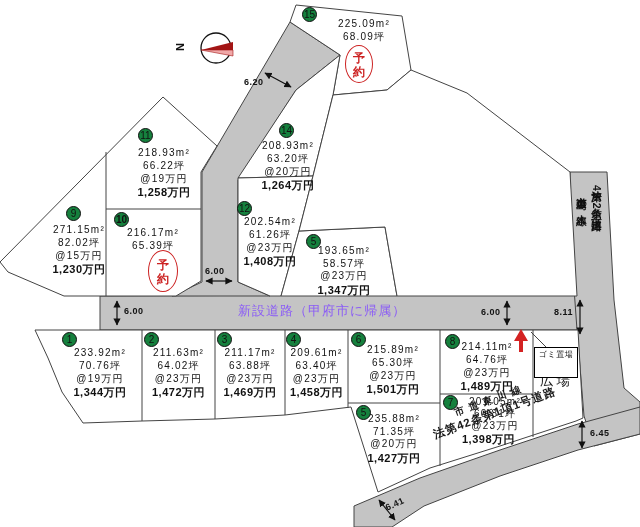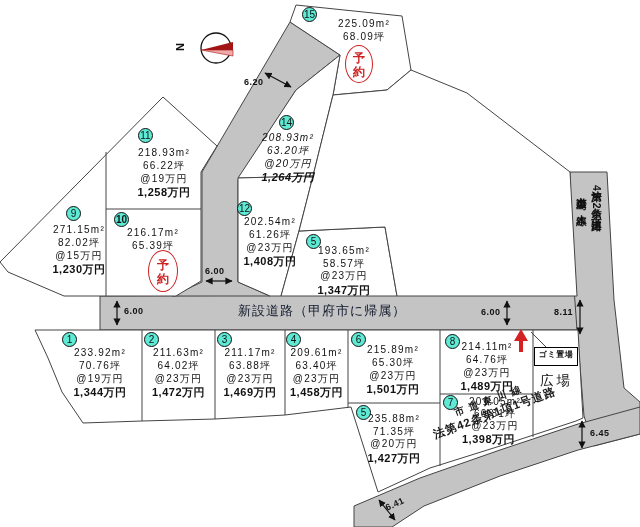--- a/index.html
+++ b/index.html
@@ -4,44 +4,44 @@
 <style>
   html,body{margin:0;padding:0;background:#fff;}
   #stage{position:relative;width:640px;height:527px;background:#ffffff;overflow:hidden;
          font-family:"Liberation Sans","DejaVu Sans",sans-serif;color:#111;}
   #mapsvg{position:absolute;left:0;top:0;}
   
   .plot{position:absolute;text-align:center;font-size:10px;line-height:13px;color:#111;}
   .plot .lines{padding-top:15px;}
   .cnum{position:absolute;display:flex;align-items:center;justify-content:center;
         width:15px;height:15px;border:1.2px solid #111;border-radius:50%;
-        font-size:10px;line-height:15px;background:#5eead4;box-sizing:border-box;}
+        font-size:10px;line-height:15px;background:#15803d;box-sizing:border-box;}
   .num{letter-spacing:1.2px;white-space:nowrap;}
   .price{font-size:11px;font-weight:bold;letter-spacing:.5px;margin-top:1px;white-space:nowrap;}
   
   .stamp{position:absolute;width:30px;height:42px;border:1.6px solid #cc2222;border-radius:50%;
          color:#cc2222;font-size:12px;font-weight:bold;line-height:14px;text-align:center;
          padding-top:7px;box-sizing:border-box;background:transparent;}
   
   .meas{position:absolute;font-size:9px;font-weight:bold;letter-spacing:.5px;color:#111;white-space:nowrap;}
   
   .newroad{position:absolute;left:238px;top:302px;width:190px;font-size:13px;letter-spacing:1px;
-           color:#0f172a;white-space:nowrap;}
+           color:#8b5cf6;white-space:nowrap;}
   .vroad{position:absolute;left:574px;top:182px;height:130px;writing-mode:vertical-rl;
          font-size:10.5px;font-weight:bold;letter-spacing:1.5px;color:#111;line-height:15px;}
   .vroad span{display:block;}
   .vroad .c2{padding-top:6px;}
   .broad{position:absolute;left:388px;top:430px;width:212px;text-align:center;color:#1a1a1a;
          transform:rotate(-20deg);transform-origin:0 0;}
   .broad .r1{font-size:10px;font-weight:bold;letter-spacing:5px;line-height:13px;}
   .broad .r2{font-size:11.5px;font-weight:bold;letter-spacing:1px;line-height:14px;white-space:nowrap;}
   .plaza{position:absolute;left:540px;top:372px;font-size:13.5px;letter-spacing:3px;color:#111;}
-  .gomi{position:absolute;left:534px;top:347px;width:44px;height:19px;border:1px solid #000;
+  .gomi{position:absolute;left:534px;top:347px;width:44px;height:31px;border:1px solid #000;
         background:#fff;font-size:8px;line-height:13px;text-align:center;letter-spacing:.5px;
-        box-sizing:border-box;white-space:nowrap;font-weight:bold;}
+        box-sizing:border-box;white-space:nowrap;}
   .north{position:absolute;left:176px;top:41px;font-size:11px;font-weight:bold;
          transform:rotate(-90deg);}
   .r20{transform:rotate(-25deg);}
 </style>
 </head>
 <body>
 
 <div id="stage">
 
   <svg id="mapsvg" width="640" height="527" viewBox="0 0 640 527">
@@ -239,23 +239,23 @@
   <div class="plot" style="left:300px;top:229px;width:88px;line-height:12.5px;">
     <span class="cnum" style="left:6px;top:5px;">5</span>
     <div class="lines" style="padding-top:16px;">
       <div class="num">193.65m²</div>
       <div class="num">58.57坪</div>
       <div class="num">@23万円</div>
       <div class="price">1,347万円</div>
     </div>
   </div>
 
-  <div class="plot" style="left:248px;top:114px;width:80px;">
+  <div class="plot" style="left:248px;top:122px;width:80px;">
     <span class="cnum" style="left:31px;top:1px;">14</span>
-    <div class="lines" style="padding-top:17px;font-style:italic;">
+    <div class="lines" style="padding-top:17px;">
       <div class="num">208.93m²</div>
       <div class="num">63.20坪</div>
       <div class="num">@20万円</div>
       <div class="price">1,264万円</div>
     </div>
   </div>
 
   <div class="plot" style="left:296px;top:4px;width:112px;">
     <span class="cnum" style="left:6px;top:3px;">15</span>
     <div class="lines" style="padding-top:13px;padding-left:24px;">

